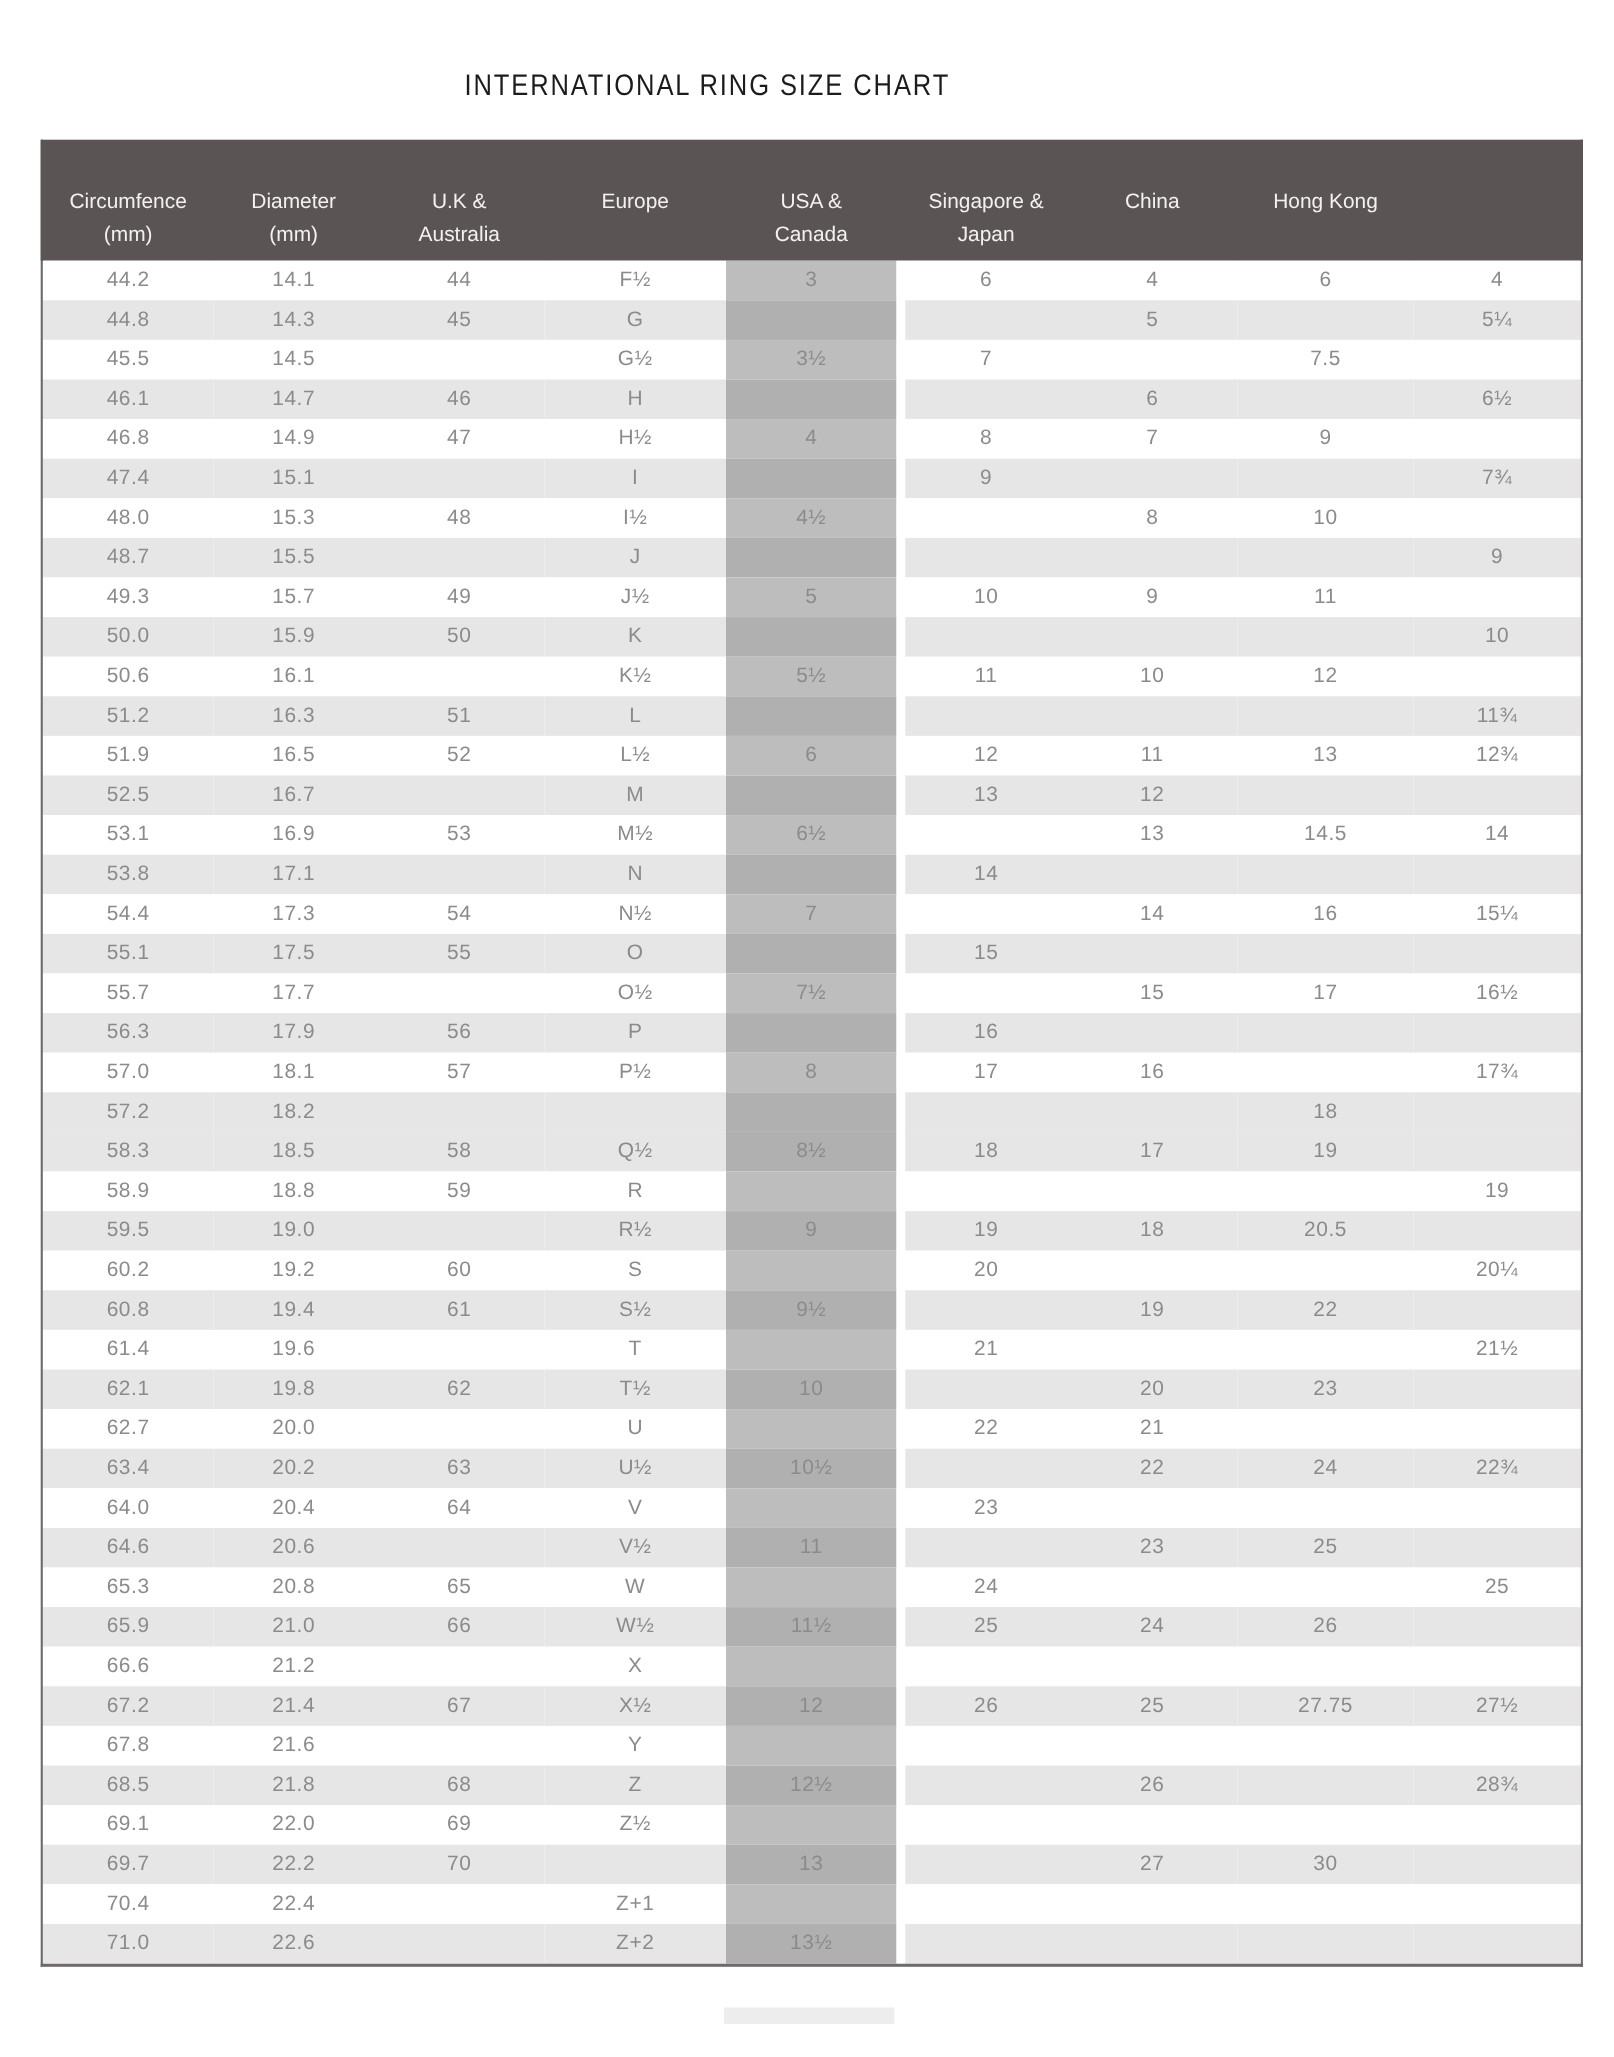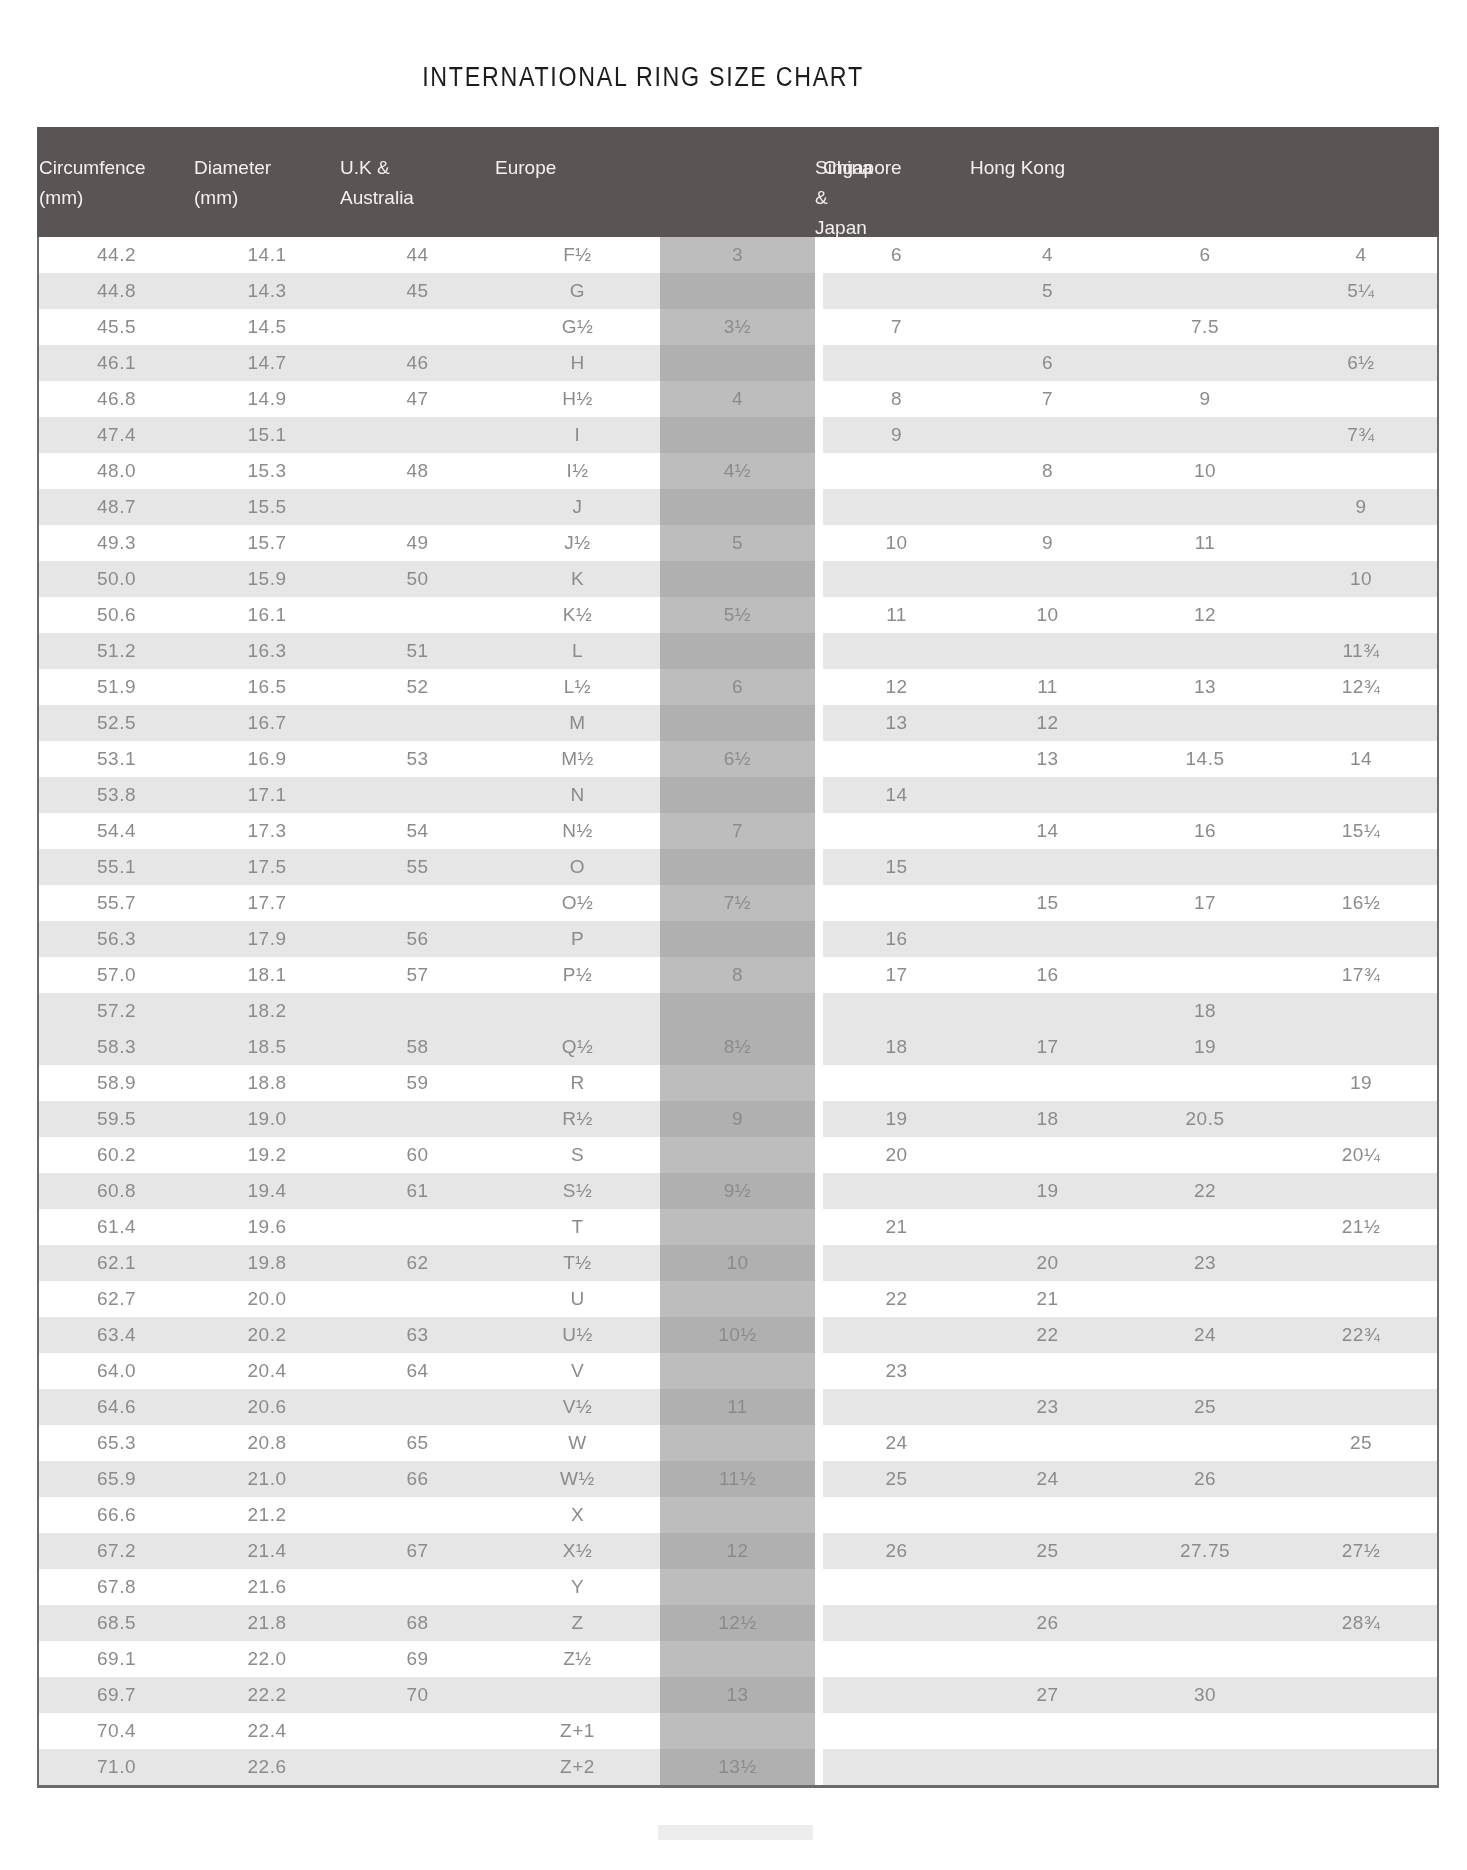--- a/index.html
+++ b/index.html
@@ -43,25 +43,25 @@
     display:grid;
     grid-template-columns:155px 146px 155px 165px 155px 8px 147px 155px 160px 152px;
   }
   .header-row{
     height:110px;
     background:var(--header-bg);
     margin:0 -2px; 
     padding:0 2px;
   }
   .hcell{
-    text-align:left;
+    text-align:center;
     color:var(--header-text);
     font-size:19px;
     line-height:30px;
-    padding-top:26px;
+    padding-top:42px;
   }
   .row{height:36px;}
   .cell{
     text-align:center;
     line-height:36px;
     font-size:19px;
     letter-spacing:0.5px;
     color:var(--cell-text);
     background:#ffffff;
     overflow:hidden;
@@ -93,20 +93,24 @@
         <div class="hline">Diameter</div>
         <div class="hline">(mm)</div>
       </div>
       <div class="hcell">
         <div class="hline">U.K &amp;</div>
         <div class="hline">Australia</div>
       </div>
       <div class="hcell">
         <div class="hline">Europe</div>
       </div>
+      <div class="hcell">
+        <div class="hline">USA &amp;</div>
+        <div class="hline">Canada</div>
+      </div>
       <div class="gutter"></div>
       <div class="hcell">
         <div class="hline">Singapore &amp;</div>
         <div class="hline">Japan</div>
       </div>
       <div class="hcell">
         <div class="hline">China</div>
       </div>
       <div class="hcell">
         <div class="hline">Hong Kong</div>

